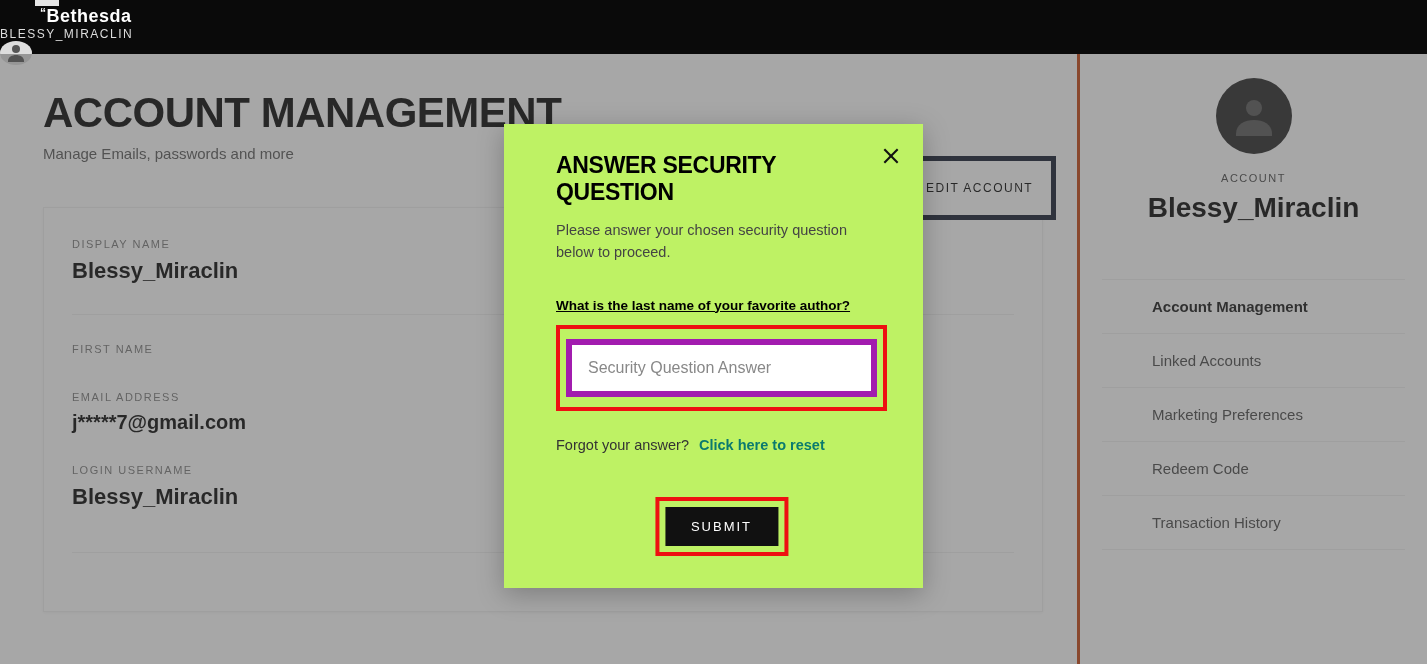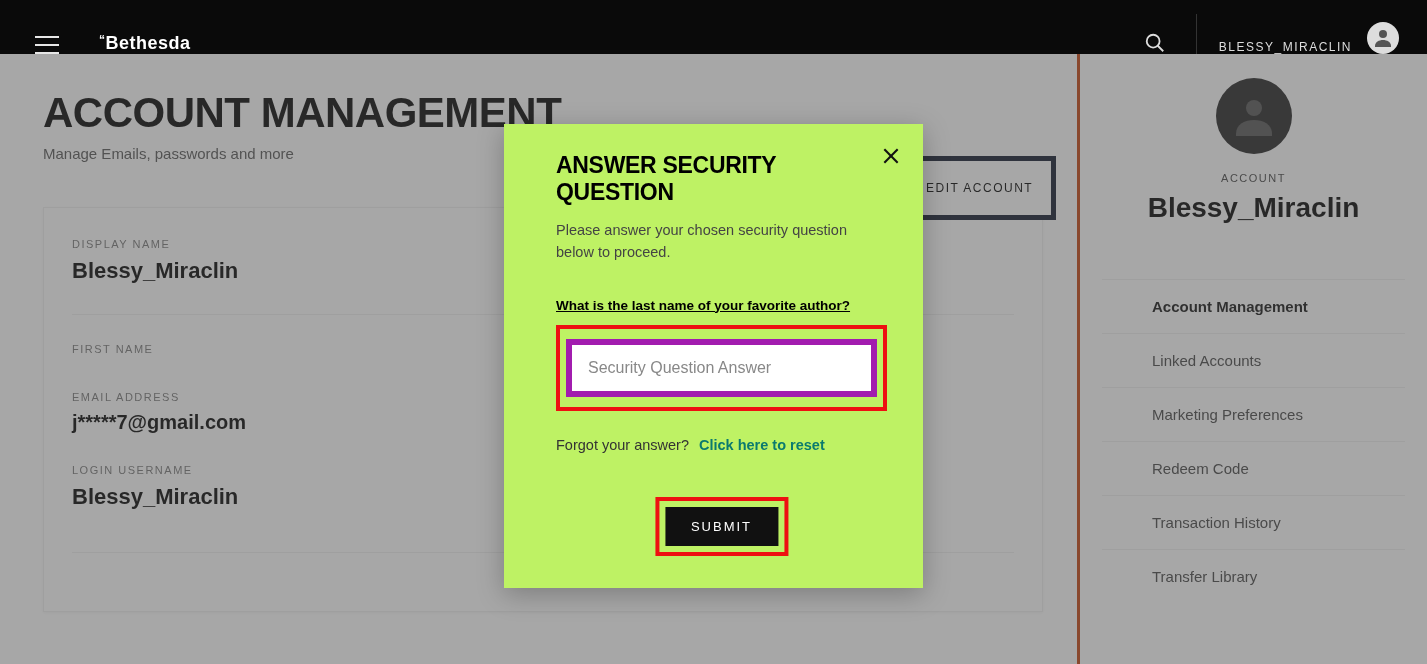--- a/index.html
+++ b/index.html
@@ -1,19 +1,19 @@
 <!DOCTYPE html>
 <html><head>
 <meta charset="utf-8">
 <style>
   * { box-sizing: border-box; margin: 0; padding: 0; }
   html, body { width: 1427px; height: 664px; font-family: Arial, Helvetica, sans-serif; overflow: hidden; background: #fff; }
   
   .header {
-    height: 54px; width: 100%; background: #0a0a0a; display: flex; align-items: flex-end; color: #fff;
+    height: 54px; width: 100%; background: #0a0a0a; display: flex; align-items: flex-start; color: #fff; flex-direction: column;
   }
   .hamburger { width: 24px; height: 18px; margin-left: 35px; cursor: pointer; display: flex; flex-direction: column; justify-content: space-between; }
   .hamburger span { height: 2px; background: #e6e6e6; width: 100%; }
   .brand { margin-left: 40px; font-weight: bold; font-size: 18px; letter-spacing: 0.5px; }
   .brand .quote { font-size: 12px; vertical-align: top; }
   .header-spacer { flex: 1; }
   .search-icon { width: 22px; height: 22px; margin-right: 30px; cursor: pointer; }
   .vline { width: 1px; height: 40px; background: #333; margin-right: 22px; }
   .username-top { font-size: 12px; letter-spacing: 1.5px; color: #ddd; margin-right: 15px; }
   .avatar-top { width: 32px; height: 32px; border-radius: 50%; background: #ddd; margin-right: 28px; display:flex; align-items:center; justify-content:center; }
@@ -127,21 +127,20 @@
     </div>
     <div class="side-account-label">ACCOUNT</div>
     <div class="side-username">Blessy_Miraclin</div>
     <div class="side-nav-wrap">
       <div class="side-nav">
         <div class="side-nav-item active">Account Management</div>
         <div class="side-nav-item">Linked Accounts</div>
         <div class="side-nav-item">Marketing Preferences</div>
         <div class="side-nav-item">Redeem Code</div>
         <div class="side-nav-item">Transaction History</div>
-        <div class="side-nav-item" style="border-bottom:none;">Transfer Library</div>
       </div>
     </div>
   </div>
 
   <button class="edit-btn">EDIT ACCOUNT</button>
 </div>
 
 <div class="overlay"></div>
 
 <div class="modal">

